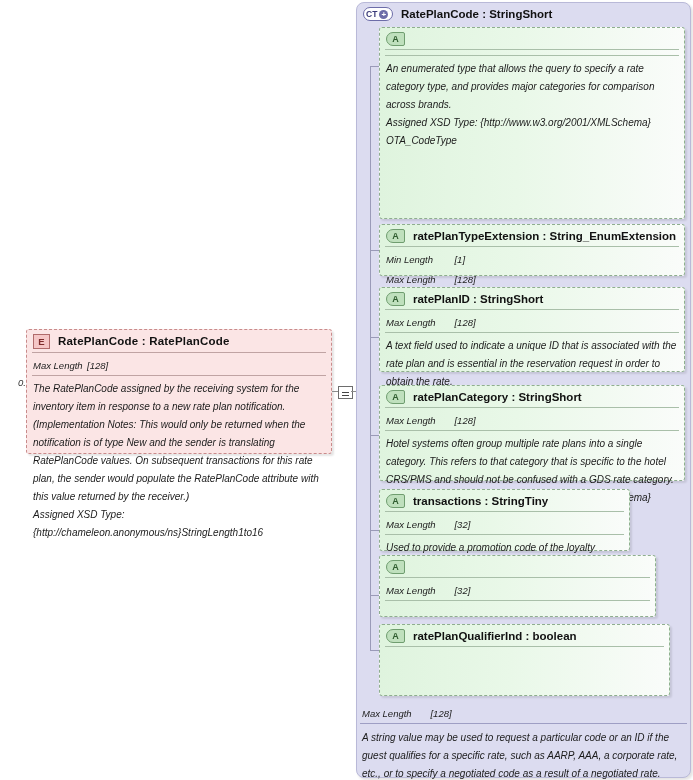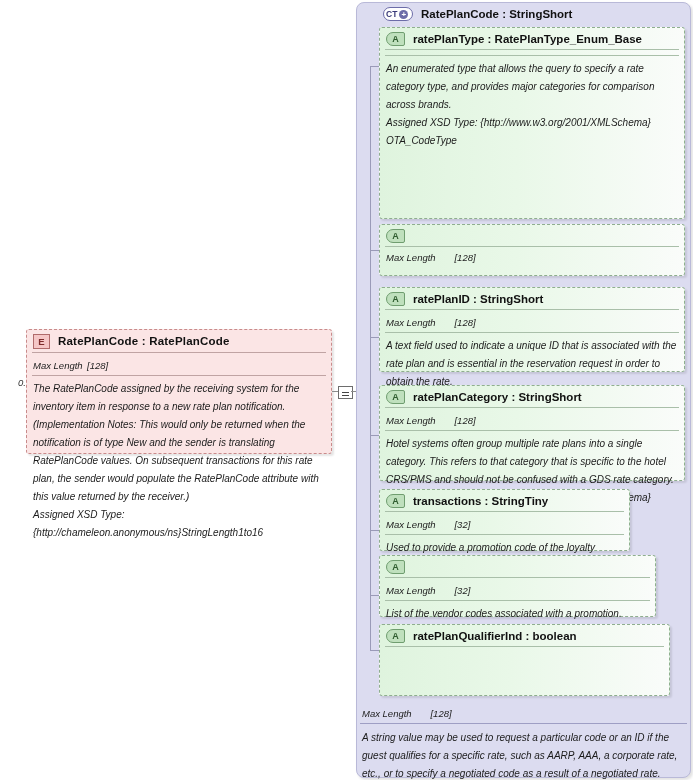--- a/index.html
+++ b/index.html
@@ -72,21 +72,21 @@
 
   
   #ct-box{
     position:absolute;left:356px;top:2px;width:335px;height:776px;
     background:#dcdcf0;
     border:1px solid #b9b9d8;
     border-radius:8px 8px 8px 8px;
     box-shadow:2px 2px 3px rgba(0,0,0,0.12);
     box-sizing:border-box;
   }
-  #ct-box .cthdr{height:22px;display:flex;align-items:center;padding-left:6px;margin-left:20px;}
+  #ct-box .cthdr{height:22px;display:flex;align-items:center;padding-left:6px;}
   .ico-ct{
     height:14px;min-width:30px;padding:0 2px;
     border:1px solid #6c6ca8;border-radius:7px;background:#ffffff;
     display:flex;align-items:center;gap:2px;
     box-sizing:border-box;
   }
   .ico-ct .t{font-size:8.5px;font-weight:bold;color:#3a3a78;line-height:1;}
   .ico-ct .p{
     width:9px;height:9px;border-radius:50%;background:#6c6ca8;color:#fff;
     font-size:8px;line-height:9px;text-align:center;font-weight:bold;
@@ -170,38 +170,42 @@
   <div class="tl" style="left:370px;top:250px;width:10px;height:1px;"></div>
   <div class="tl" style="left:370px;top:337px;width:10px;height:1px;"></div>
   <div class="tl" style="left:370px;top:435px;width:10px;height:1px;"></div>
   <div class="tl" style="left:370px;top:530px;width:10px;height:1px;"></div>
   <div class="tl" style="left:370px;top:595px;width:10px;height:1px;"></div>
   <div class="tl" style="left:370px;top:650px;width:10px;height:1px;"></div>
 
   <div class="attr" style="left:379px;top:27px;width:306px;height:192px;">
     <div class="hdr">
       <span class="ico-a">A</span>
-      <span class="title">ratePlanType : RatePlanType_Enum_Base</span>
     </div>
     <div class="rule-g"></div>
     <div class="enum-wrap">
     </div>
     <div class="rule-g"></div>
     <div class="drow">
       <span class="doc" style="white-space:pre-line;">An enumerated type that allows the query to specify a rate category type, and provides major categories for comparison across brands.
 Assigned XSD Type: {http://www.w3.org/2001/XMLSchema}
 OTA_CodeType</span>
     </div>
   </div>
 
   <div class="attr" style="left:379px;top:224px;width:306px;height:52px;">
     <div class="hdr">
       <span class="ico-a">A</span>
-    </div>
-    <div class="rule-g"></div>
+      <span class="title">ratePlanTypeExtension : String_EnumExtension</span>
+    </div>
+    <div class="rule-g"></div>
+    <div class="frow">
+      <span class="facet" style="display:inline-block;width:64px;">Min Length</span>
+      <span class="facet fval">[1]</span>
+    </div>
     <div class="frow" style="padding-top:0;">
       <span class="facet" style="display:inline-block;width:64px;">Max Length</span>
       <span class="facet fval">[128]</span>
     </div>
   </div>
 
   <div class="attr" style="left:379px;top:287px;width:306px;height:85px;">
     <div class="hdr">
       <span class="ico-a">A</span>
       <span class="title">ratePlanID : StringShort</span>
@@ -256,23 +260,20 @@
   <div class="attr" style="left:379px;top:555px;width:277px;height:62px;">
     <div class="hdr">
       <span class="ico-a">A</span>
     </div>
     <div class="rule-g"></div>
     <div class="frow">
       <span class="facet" style="display:inline-block;width:64px;">Max Length</span>
       <span class="facet fval">[32]</span>
     </div>
     <div class="rule-g"></div>
-    <div class="drow">
-      <span class="doc" style="white-space:pre-line;">List of the vendor codes associated with a promotion.</span>
-    </div>
   </div>
 
   <div class="attr" style="left:379px;top:624px;width:291px;height:72px;">
     <div class="hdr">
       <span class="ico-a">A</span>
       <span class="title">ratePlanQualifierInd : boolean</span>
     </div>
     <div class="rule-g"></div>
   </div>
 

